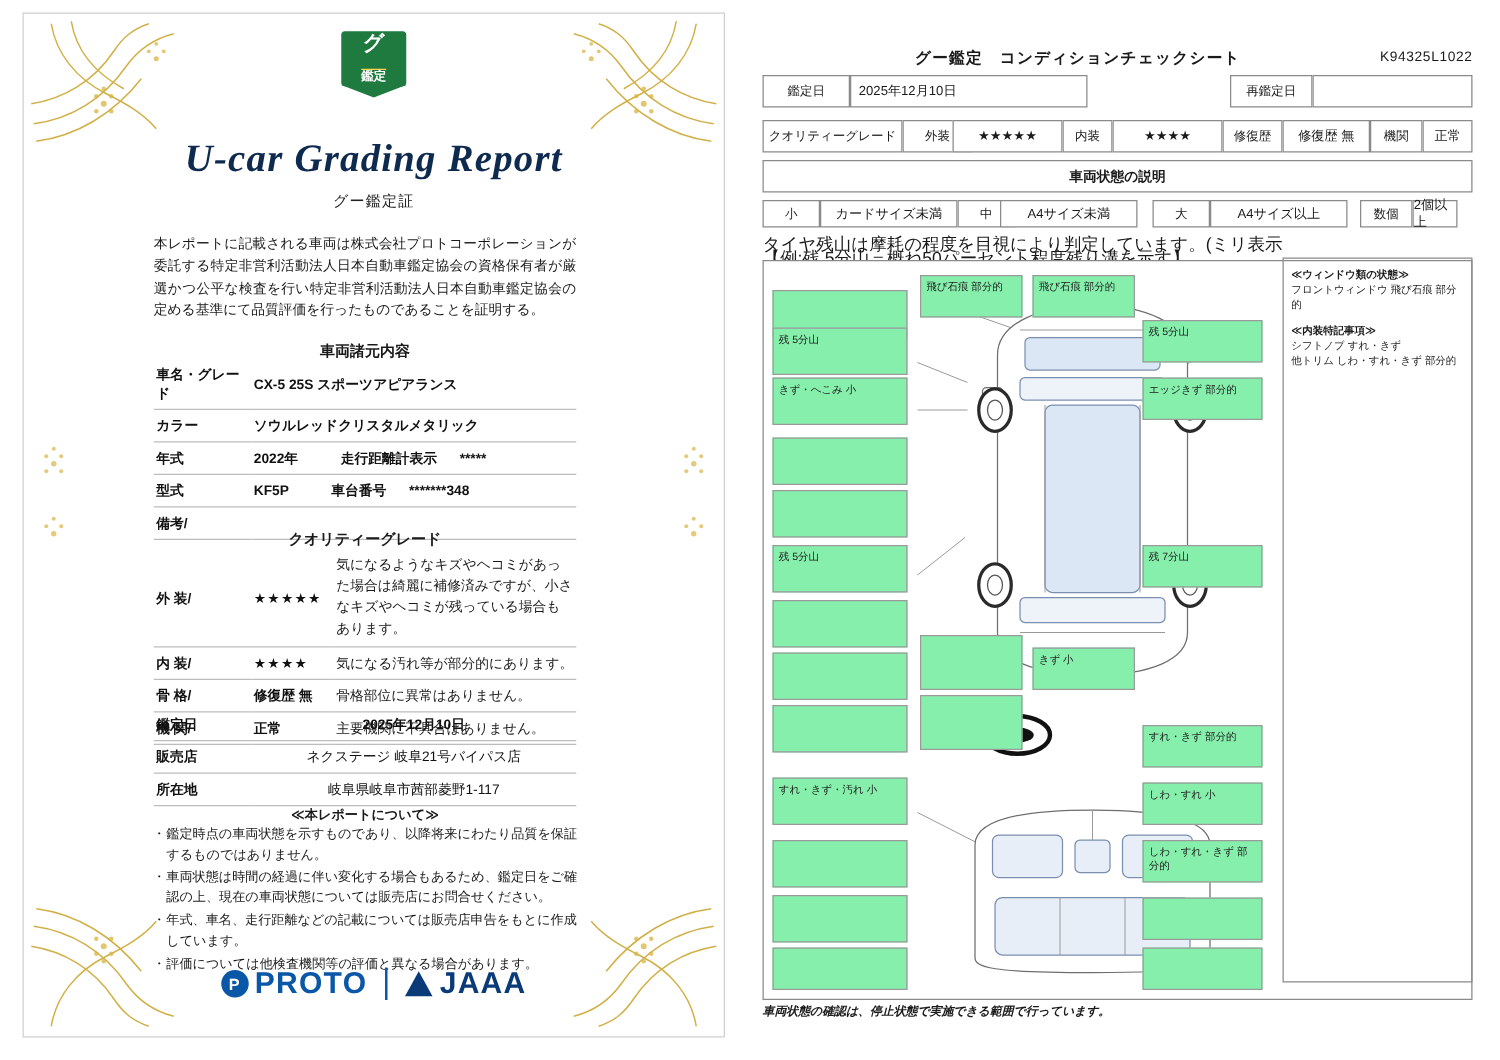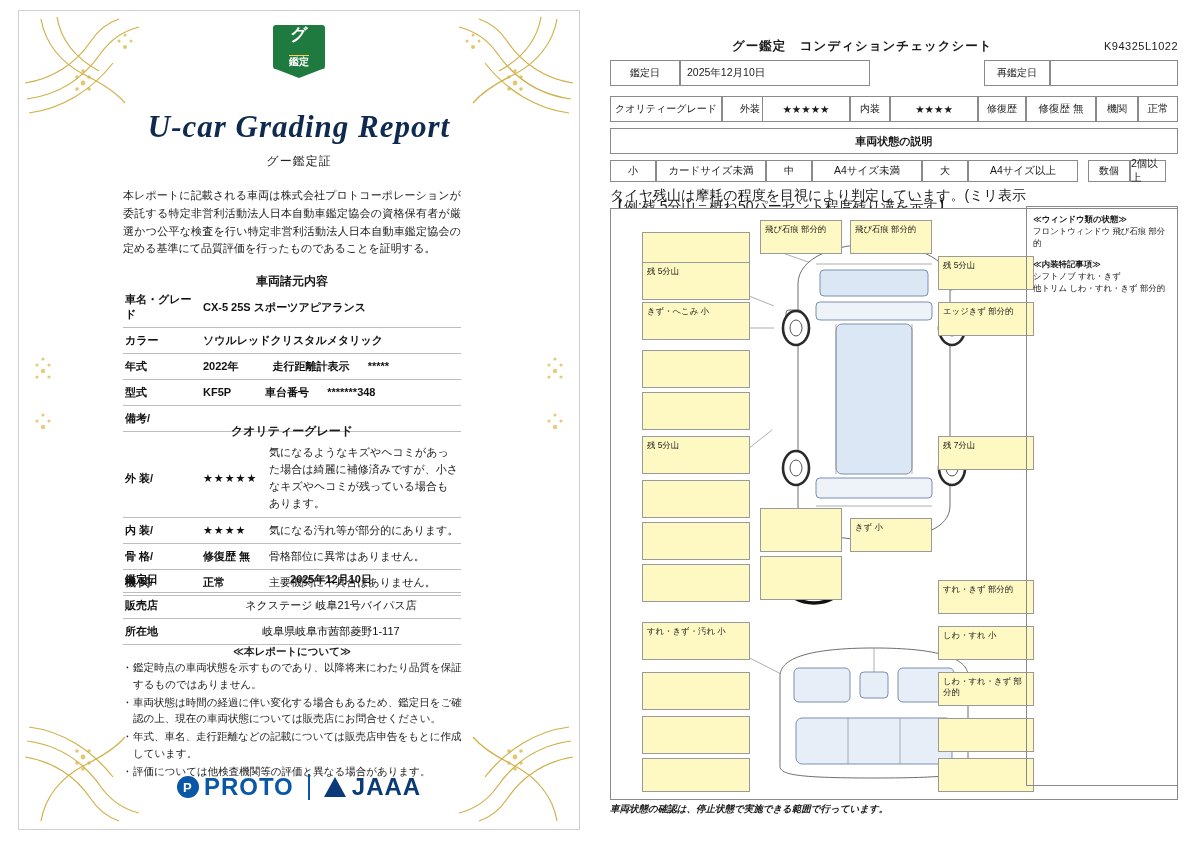--- a/index.html
+++ b/index.html
@@ -82,22 +82,22 @@
     box-sizing:border-box;font-size:10px;
   }
   .r-title{position:absolute;left:128px;top:28px;font-size:12.5px;font-weight:bold;letter-spacing:1px;}
   .r-code{position:absolute;right:6px;top:30px;font-size:11px;letter-spacing:0.5px;}
   .bx{position:absolute;border:1px solid #8a8a8a;box-sizing:border-box;background:#fff;}
   .cell-lbl{display:flex;align-items:center;justify-content:center;font-size:10px;}
   .cell-val{display:flex;align-items:center;padding-left:6px;font-size:10.5px;}
   .cell-ctr{display:flex;align-items:center;justify-content:center;font-size:10.5px;}
   .hdr-band{display:flex;align-items:center;justify-content:center;font-size:11px;font-weight:bold;}
   .tiny{font-size:14px;line-height:1.35;}
-  .dmg{position:absolute;border:1px solid #9a9a9a;background:#fef9c3;box-sizing:border-box;
-       font-size:8.4px;padding:3px 4px;line-height:1.25;margin-left:24px;}
+  .dmg{position:absolute;border:1px solid #9a9a9a;background:#86efac;box-sizing:border-box;
+       font-size:8.4px;padding:3px 4px;line-height:1.25;}
   .footnote{position:absolute;left:6px;bottom:14px;font-size:9.5px;font-weight:bold;font-style:italic;}
   .diagram{position:absolute;left:120px;top:196px;width:300px;height:580px;}
   .note-right{position:absolute;right:6px;top:196px;width:152px;height:580px;border:1px solid #8a8a8a;box-sizing:border-box;padding:6px;font-size:8.4px;line-height:1.45;}
   .nr-h{font-weight:bold;}
   svg.leader{position:absolute;left:0;top:0;pointer-events:none;}
 </style>
 </head>
 <body>
 
 <div id="left-panel">
@@ -350,21 +350,21 @@
   <div class="bx cell-lbl" style="left:374px;top:86px;width:48px;height:26px;">修復歴</div>
   <div class="bx cell-ctr" style="left:422px;top:86px;width:70px;height:26px;">修復歴 無</div>
   <div class="bx cell-lbl" style="left:492px;top:86px;width:42px;height:26px;">機関</div>
   <div class="bx cell-ctr" style="left:534px;top:86px;width:40px;height:26px;">正常</div>
 
   <div class="bx hdr-band" style="left:6px;top:118px;width:568px;height:26px;">車両状態の説明</div>
 
   <div class="bx cell-lbl" style="left:6px;top:150px;width:46px;height:22px;">小</div>
   <div class="bx cell-ctr" style="left:52px;top:150px;width:110px;height:22px;">カードサイズ未満</div>
   <div class="bx cell-lbl" style="left:162px;top:150px;width:46px;height:22px;">中</div>
-  <div class="bx cell-ctr" style="left:208px;top:150px;width:110px;height:22px;text-align:right;">A4サイズ未満</div>
+  <div class="bx cell-ctr" style="left:196px;top:150px;width:110px;height:22px;text-align:right;">A4サイズ未満</div>
   <div class="bx cell-lbl" style="left:318px;top:150px;width:46px;height:22px;">大</div>
   <div class="bx cell-ctr" style="left:364px;top:150px;width:110px;height:22px;">A4サイズ以上</div>
   <div class="bx cell-lbl" style="left:484px;top:150px;width:42px;height:22px;">数個</div>
   <div class="bx cell-ctr" style="left:526px;top:150px;width:36px;height:22px;">2個以上</div>
 
   <div class="tiny" style="position:absolute;left:6px;top:176px;width:430px;">タイヤ残山は摩耗の程度を目視により判定しています。(ミリ表示ではありません)</div>
   <div class="tiny" style="position:absolute;left:6px;top:187px;width:430px;font-weight:normal;">【例:残 5分山＝概ね50パーセント程度残り溝を示す】</div>
 
   <div class="bx" style="left:6px;top:198px;width:568px;height:592px;border:1px solid #8a8a8a;"></div>
 

